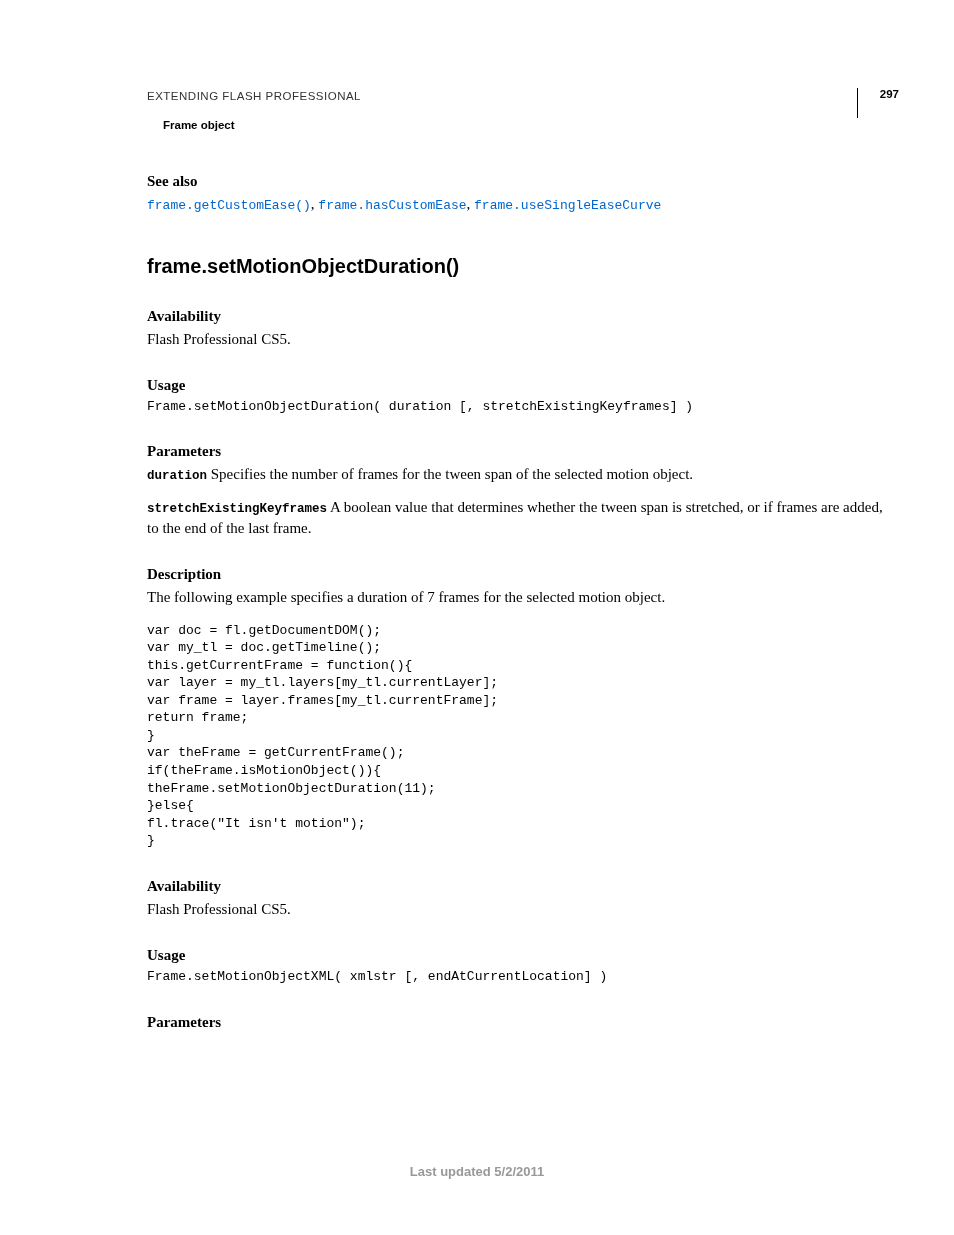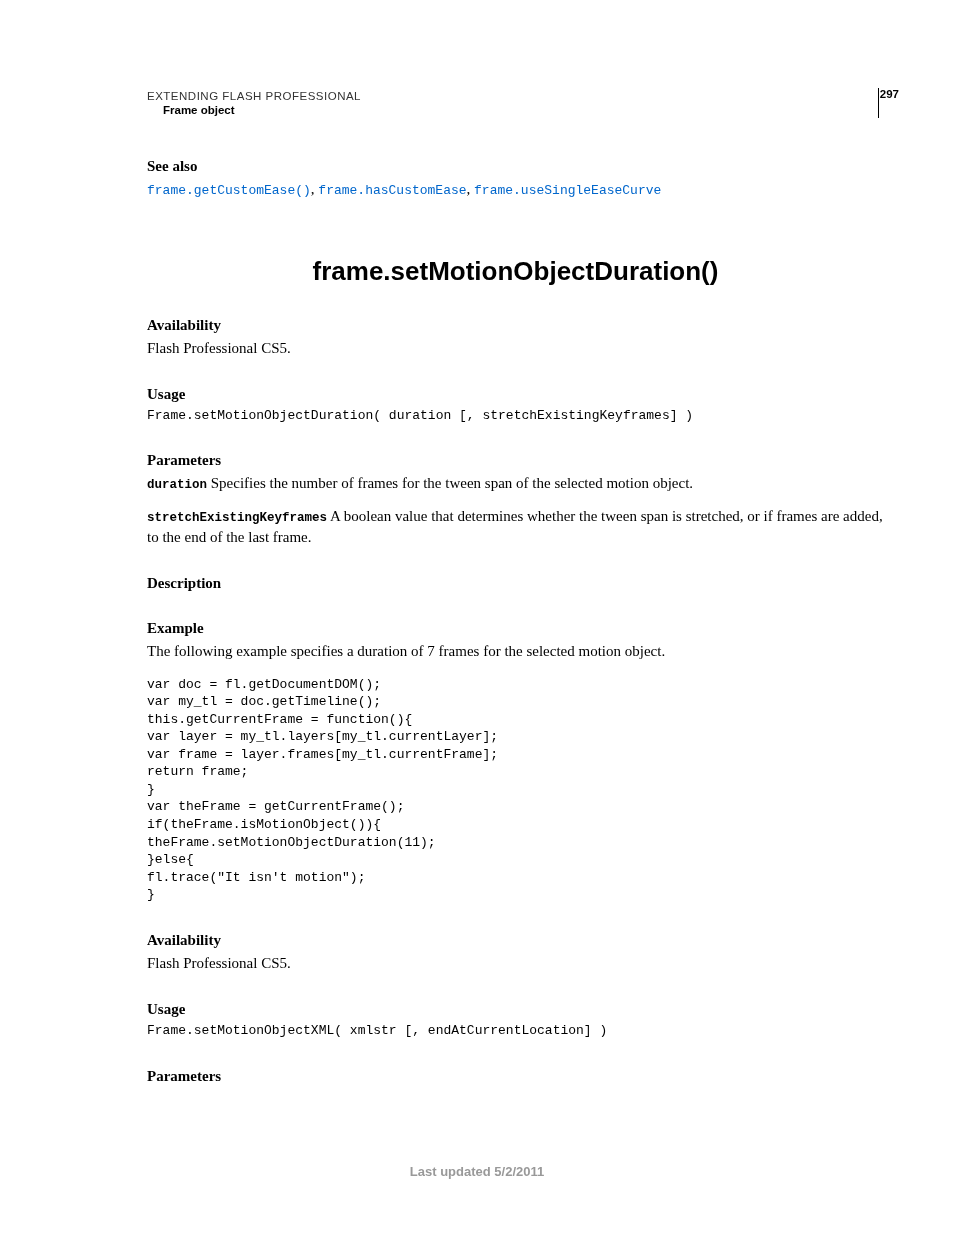--- a/index.html
+++ b/index.html
@@ -15,39 +15,39 @@
     padding: 90px 70px 60px 147px;
     box-sizing: border-box;
     width: 954px;
     min-height: 1235px;
   }
   .running-head {
     font-family: "Myriad Pro", "Helvetica Neue", Arial, sans-serif;
     font-size: 11.5px;
     letter-spacing: 0.5px;
     color: #333;
-    margin-bottom: 2px;
+    margin-bottom: 17px;
   }
   .running-sub {
     font-family: "Myriad Pro", "Helvetica Neue", Arial, sans-serif;
     font-size: 11.5px;
     font-weight: 700;
     color: #000;
     margin-bottom: 42px;
     padding-left: 16px;
   }
   .page-num {
     position: absolute;
     top: 88px;
     right: 55px;
     font-family: "Myriad Pro", "Helvetica Neue", Arial, sans-serif;
     font-size: 11.5px;
     font-weight: 700;
     border-left: 1.5px solid #000;
-    padding-left: 1px;
+    padding-left: 22px;
     padding-bottom: 18px;
     margin-left: 12px;
   }
   .sect-label {
     font-family: "Minion Pro", Georgia, serif;
     font-weight: 700;
     font-size: 15px;
     margin-top: 28px;
     margin-bottom: 4px;
   }
@@ -57,24 +57,23 @@
     margin: 0 0 2px 0;
   }
   .code-inline-link {
     font-family: "Courier New", monospace;
     font-size: 13px;
     color: #0066cc;
   }
   .h1 {
     font-family: "Myriad Pro", "Helvetica Neue", Arial, sans-serif;
     font-weight: 700;
-    font-size: 26px;
-    margin-top: 56px;
+    font-size: 20px;
+    margin-top: 40px;
     margin-bottom: 30px;
-    text-align: center;
   }
   .code-block {
     font-family: "Courier New", monospace;
     font-size: 13px;
     line-height: 1.35;
     white-space: pre;
     margin: 4px 0 0 0;
   }
   .param-name {
     font-family: "Courier New", monospace;
@@ -119,21 +118,20 @@
   <div class="sect-label">Parameters</div>
   <div class="body-text">
     <span class="param-name">duration</span><span>  Specifies the number of frames for the tween span of the selected motion object.</span>
   </div>
   <div class="body-text" style="margin-top:12px">
     <span class="param-name">stretchExistingKeyframes</span><span>  A boolean value that determines whether the tween span is stretched, or if frames are added, to the end of the last frame.</span>
   </div>
 
   <div class="sect-label">Description</div>
 
-  <div class="sect-label">Example</div>
   <div class="body-text">The following example specifies a duration of 7 frames for the selected motion object.</div>
   <div class="code-block" style="margin-top:14px">var doc = fl.getDocumentDOM();
 var my_tl = doc.getTimeline();
 this.getCurrentFrame = function(){
 var layer = my_tl.layers[my_tl.currentLayer];
 var frame = layer.frames[my_tl.currentFrame];
 return frame;
 }
 var theFrame = getCurrentFrame();
 if(theFrame.isMotionObject()){

